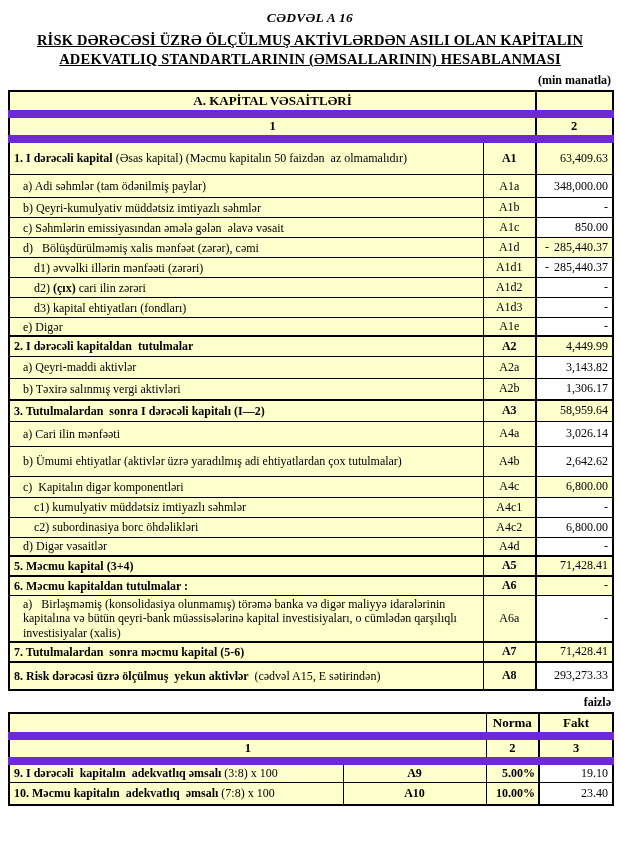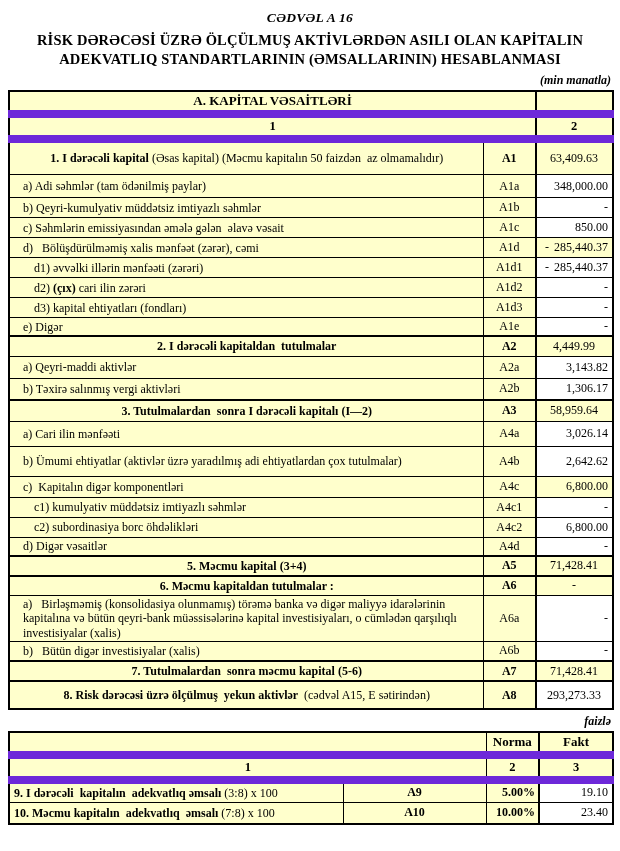--- a/index.html
+++ b/index.html
@@ -1,32 +1,32 @@
 <!DOCTYPE html>
 <html><head>
 <meta charset="utf-8">
 <style>
   html,body{margin:0;padding:0;background:#ffffff;}
   body{width:620px;height:851px;font-family:"Liberation Serif",serif;color:#000;}
   .page{padding:5px 8px 0 8px;}
   .tbl-label{text-align:center;font-weight:bold;font-size:13.5px;margin-top:5px;letter-spacing:.3px;font-style:italic;}
-  .title{text-align:center;font-weight:bold;font-size:14.5px;line-height:1.3;margin-top:5px;letter-spacing:.2px;}
-  .note{text-align:right;font-style:italic;font-weight:600;font-size:12px;margin:4px 1px 2px 0;}
+  .title{text-align:center;font-weight:bold;font-size:14.5px;line-height:1.3;margin-top:5px;letter-spacing:.2px;text-decoration:underline;}
+  .note{text-align:right;font-weight:600;font-size:12px;margin:4px 1px 2px 0;}
   table{border-collapse:collapse;table-layout:fixed;width:604px;border:2px solid #000;}
   td{border:1px solid #000;font-size:12px;padding:1px 3px;vertical-align:middle;background:#FFFFCC;overflow:hidden;}
   .lbl{text-align:left;white-space:pre-wrap;line-height:1.18;padding-left:4px;}
   .ind1{padding-left:13px;}
   .ind2{padding-left:24px;font-family:Liberation Serif, serif;}
   .code{text-align:center;}
   .cbold{font-weight:bold;}
   .val{text-align:right;padding-right:4px;}
   .white{background:#ffffff;}
   .negwrap{display:flex;justify-content:space-between;align-items:center;}
   .negwrap .minus{padding-left:5px;}
-  tr.major td{border-top:2px solid #000;text-align:center;}
+  tr.major td{border-top:2px solid #000;}
   tr.sect td, tr.nums td{font-weight:bold;text-align:center;border-bottom:8px solid #6d28d9;}
   tr.sect td{font-size:13px;}
   tr.nums td{font-size:12.5px;}
   
   #main td.val, #ratio td.fakt{border-left:2px solid #000;}
   
   tr.sect{height:18px;} tr.nums{height:14px;}
   #main tr[data-row="A1"]{height:36px;}  #main tr[data-row="A1a"]{height:23px;}
   #main tr[data-row="A1b"]{height:20px;} #main tr[data-row="A1c"]{height:20px;}
   #main tr[data-row="A1d"]{height:20px;} #main tr[data-row="A1d1"]{height:20px;}
@@ -182,25 +182,20 @@
         <tr class="major" data-row="A6">
           <td class="lbl ind0"><b>6. Məcmu kapitaldan tutulmalar :</b></td>
           <td class="code cbold">A6</td>
           <td class="val">-</td>
         </tr>
         <tr data-row="A6a">
           <td class="lbl ind1"><span>a)   Birləşməmiş (konsolidasiya olunmamış) törəmə banka və digər maliyyə idarələrinin kapitalına və bütün qeyri-bank müəssisələrinə kapital investisiyaları, o cümlədən qarşılıqlı investisiyalar (xalis)</span></td>
           <td class="code">A6a</td>
           <td class="val white">-</td>
         </tr>
-        <tr data-row="A6b">
-          <td class="lbl ind1"><span>b)   Bütün digər investisiyalar (xalis)</span></td>
-          <td class="code">A6b</td>
-          <td class="val white">-</td>
-        </tr>
         <tr class="major" data-row="A7">
           <td class="lbl ind0"><b>7. Tutulmalardan  sonra məcmu kapital (5-6)</b></td>
           <td class="code cbold">A7</td>
           <td class="val">71,428.41</td>
         </tr>
         <tr class="major" data-row="A8">
           <td class="lbl ind0"><b>8. Risk dərəcəsi üzrə ölçülmuş  yekun aktivlər </b><span> (cədvəl A15, E sətirindən)</span></td>
           <td class="code cbold">A8</td>
           <td class="val white">293,273.33</td>
         </tr>

